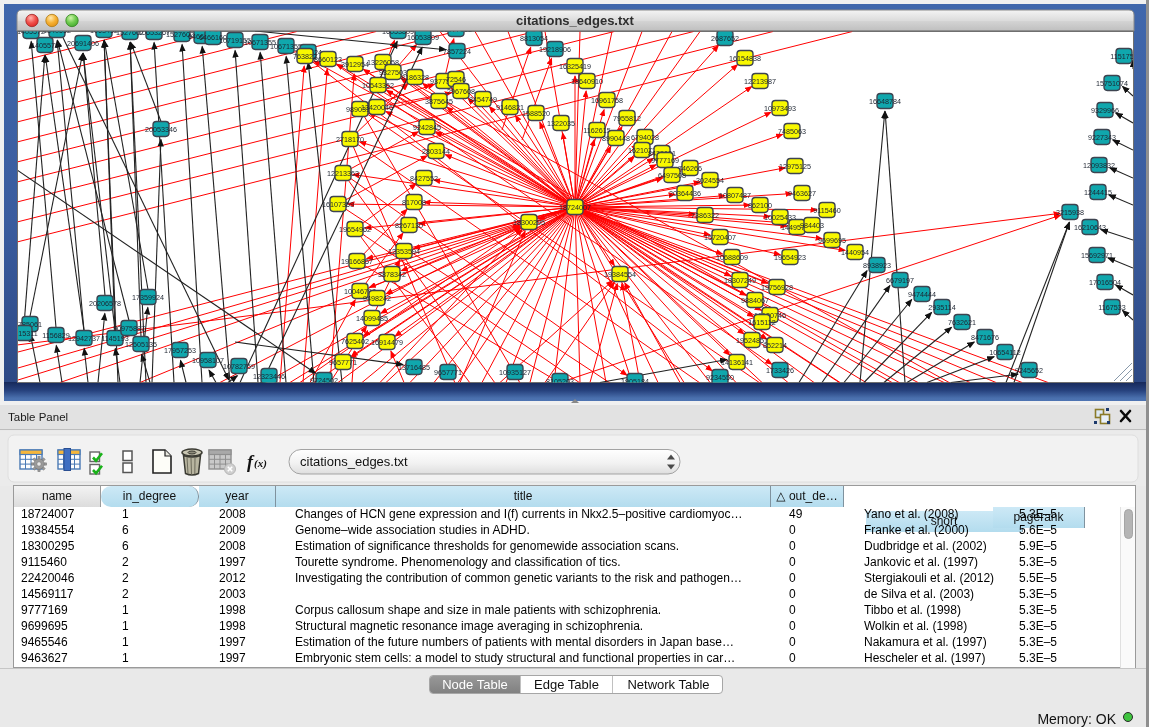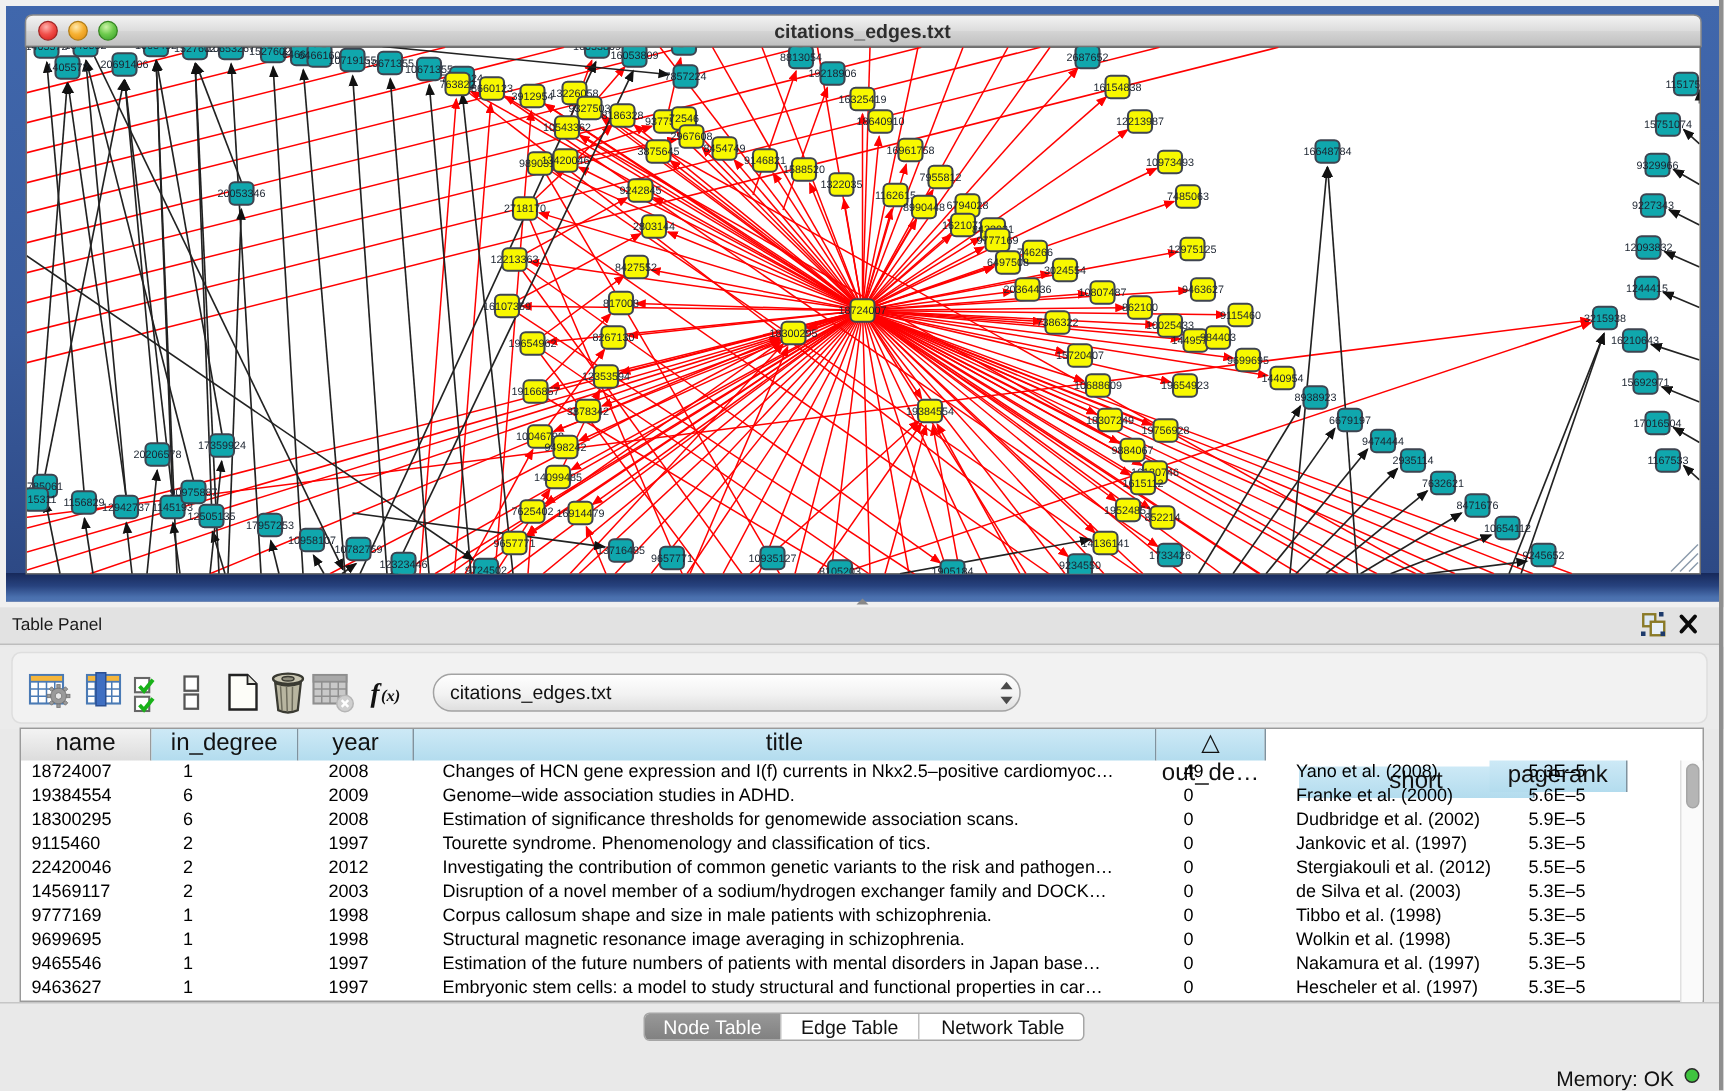--- a/index.html
+++ b/index.html
@@ -3,21 +3,21 @@
 <style>
 * { margin:0; padding:0; box-sizing:border-box; }
 html,body { width:1149px; height:727px; overflow:hidden; font-family:"Liberation Sans", sans-serif; background:#e9e9e9; }
 #app { position:relative; width:1149px; height:727px; }
 #graph { position:absolute; left:0; top:0; }
 #panel { position:absolute; left:0; top:405px; width:1149px; height:322px; background:#e9e9e9; }
 #phead { position:absolute; left:0; top:0; width:1146px; height:25px; background:#e2e2e2; border-bottom:1px solid #bdbdbd; }
 #phead .t { position:absolute; left:8px; top:6px; font-size:11.5px; color:#1a1a1a; }
 #toolbar { position:absolute; left:0; top:26px; width:1149px; height:55px; }
 #tblwrap { position:absolute; left:13px; top:80px; width:1123px; height:183px; background:#fff; border:1px solid #9a9a9a; }
-#thead { position:absolute; left:0; top:0; width:1107px; height:21px; font-size:16px; color:#111; }
+#thead { position:absolute; left:0; top:0; width:1107px; height:21px; font-size:12px; color:#111; }
 #thead .h { position:absolute; top:0; height:21px; background:linear-gradient(#cde9f6,#b3dcee); border-right:1px solid #7f929e; text-align:center; line-height:20px; }
 #thead .h0 { background:linear-gradient(#f3f3f3,#dcdcdc); border-right:1px solid #9a9a9a; }
 #tbody { position:absolute; left:0; top:21px; width:1107px; height:160px; font-size:12px; color:#000; }
 .tr { position:relative; height:16px; }
 .c { position:absolute; top:0; height:16px; line-height:15px; white-space:nowrap; overflow:hidden; }
 .c0 { left:7px;   width:86px; }
 .c1 { left:108px; width:90px; }
 .c2 { left:205px; width:68px; }
 .c3 { left:281px; width:488px; }
 .c4 { left:775px; width:66px; }
@@ -730,21 +730,21 @@
 <rect x="289" y="18.5" width="391" height="24.5" rx="12" fill="url(#ddg)" stroke="#a3a3a3" stroke-width="1"></rect>
 <text x="300" y="35" font-size="13" fill="#111">citations_edges.txt</text>
 <path d="M667,28.5 l4,-5 l4,5 z" fill="#4a4a4a"></path>
 <path d="M667,33.5 l4,5 l4,-5 z" fill="#4a4a4a"></path>
 </g>
 </svg>
       </div>
   <div id="tblwrap">
     <div id="thead">
       <div class="h h0" style="left:0; width:87px;">name</div>
-      <div class="h" style="left:87px; width:98px;">in_degree</div>
+      <div class="h" style="left:87px; width:98px;border-radius:10px;">in_degree</div>
       <div class="h" style="left:185px; width:77px;">year</div>
       <div class="h" style="left:262px; width:495px;">title</div>
       <div class="h" style="left:757px; width:73px;">△ out_de…</div>
       <div class="h" style="left:852px; width:157px;margin-top:25px;">short</div>
       <div class="h" style="left:979px; width:92px;margin-top:21px;">pagerank</div>
     </div>
     <div id="tbody">
 <div class="tr">
             <div class="c c0">18724007</div>
             <div class="c c1">1</div>
@@ -787,21 +787,20 @@
             <div class="c c2">2012</div>
             <div class="c c3">Investigating the contribution of common genetic variants to the risk and pathogen…</div>
             <div class="c c4">0</div>
             <div class="c c5">Stergiakouli et al. (2012)</div>
             <div class="c c6">5.5E–5</div>
           </div>
 <div class="tr">
             <div class="c c0">14569117</div>
             <div class="c c1">2</div>
             <div class="c c2">2003</div>
-            <div class="c c3">Disruption of a novel member of a sodium/hydrogen exchanger family and DOCK…</div>
             <div class="c c4">0</div>
             <div class="c c5">de Silva et al. (2003)</div>
             <div class="c c6">5.3E–5</div>
           </div>
 <div class="tr">
             <div class="c c0">9777169</div>
             <div class="c c1">1</div>
             <div class="c c2">1998</div>
             <div class="c c3">Corpus callosum shape and size in male patients with schizophrenia.</div>
             <div class="c c4">0</div>

